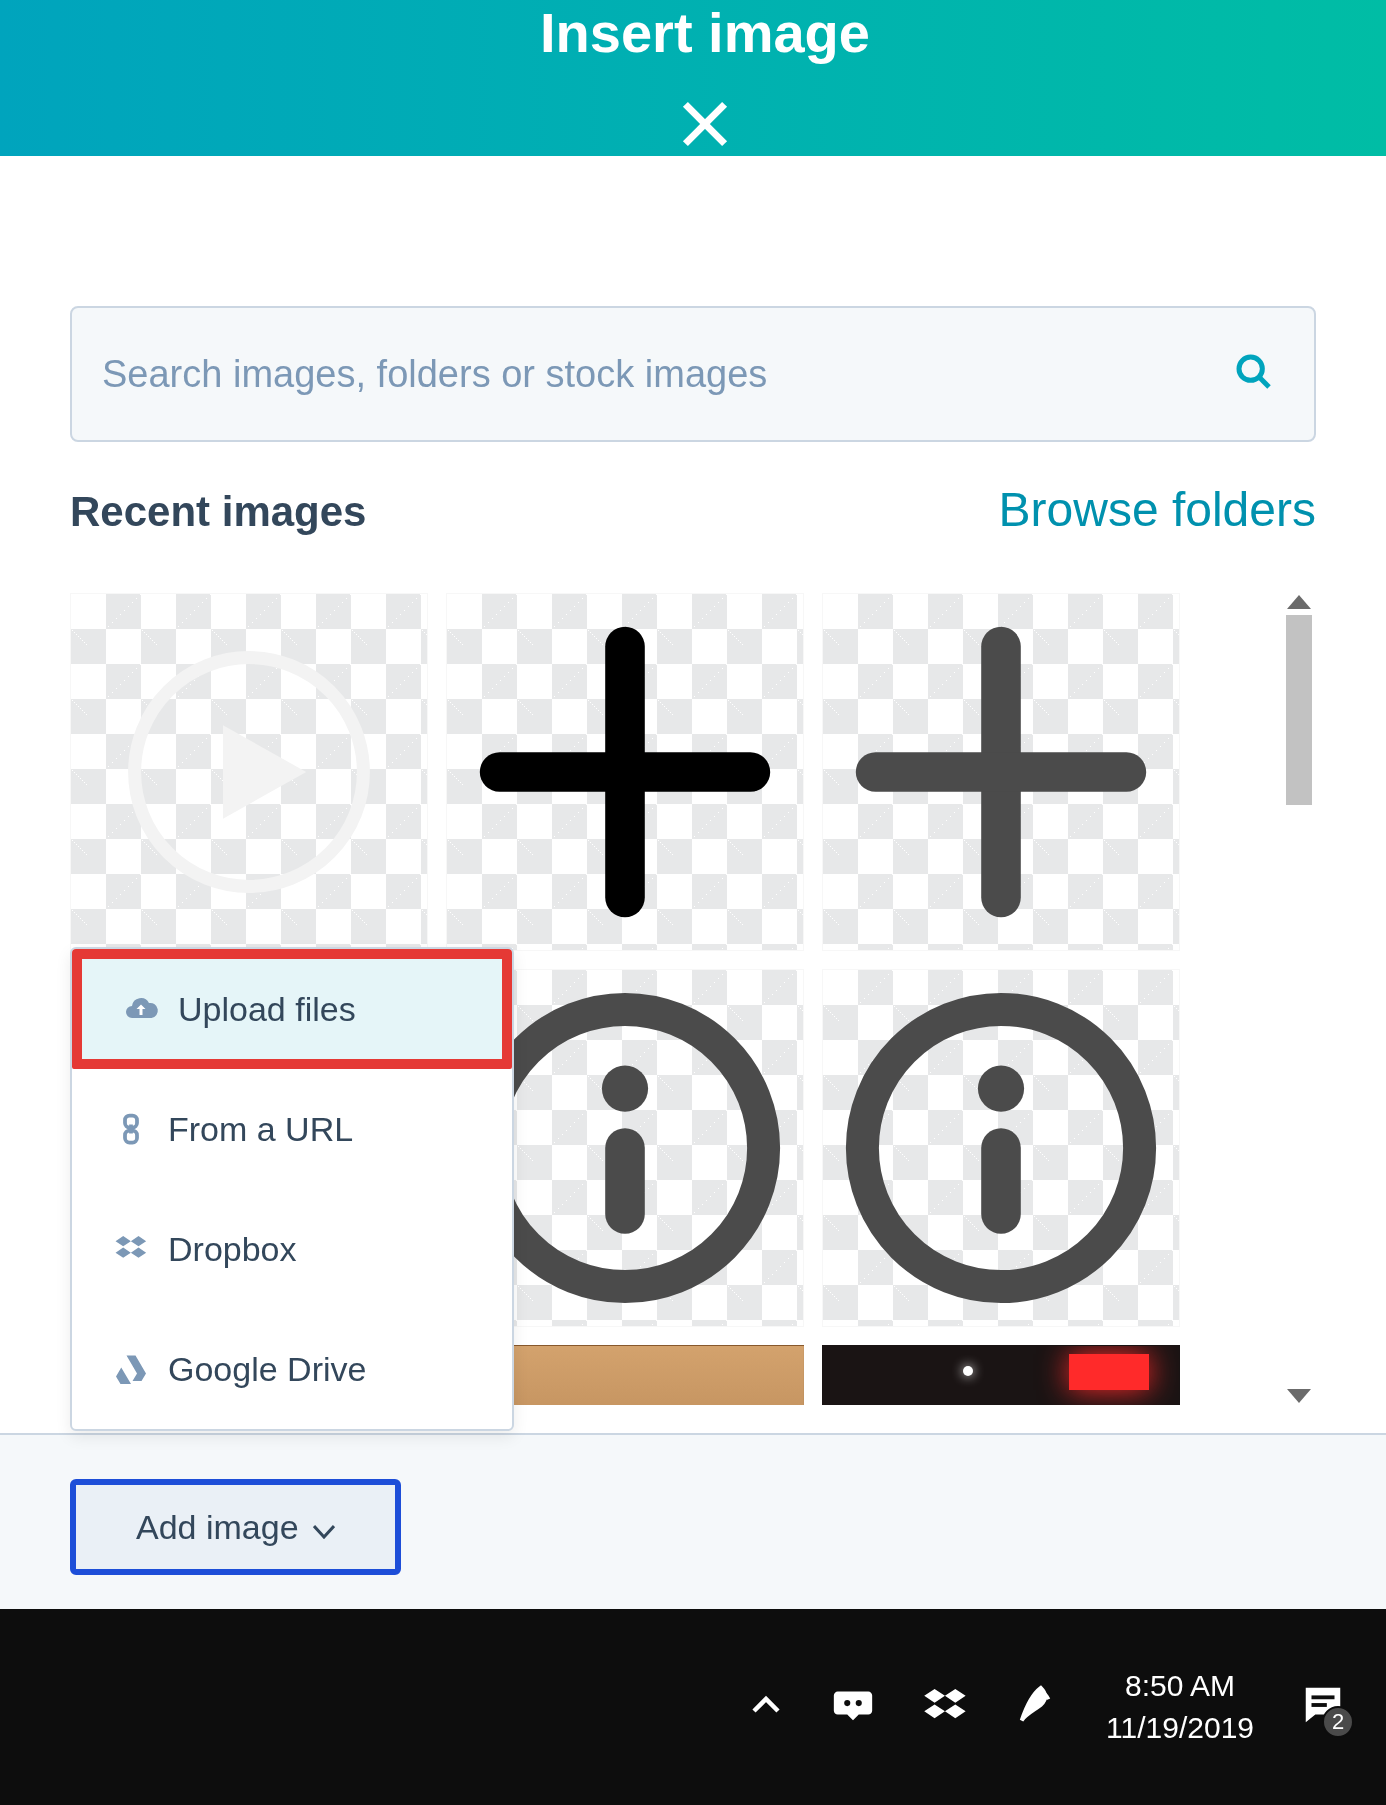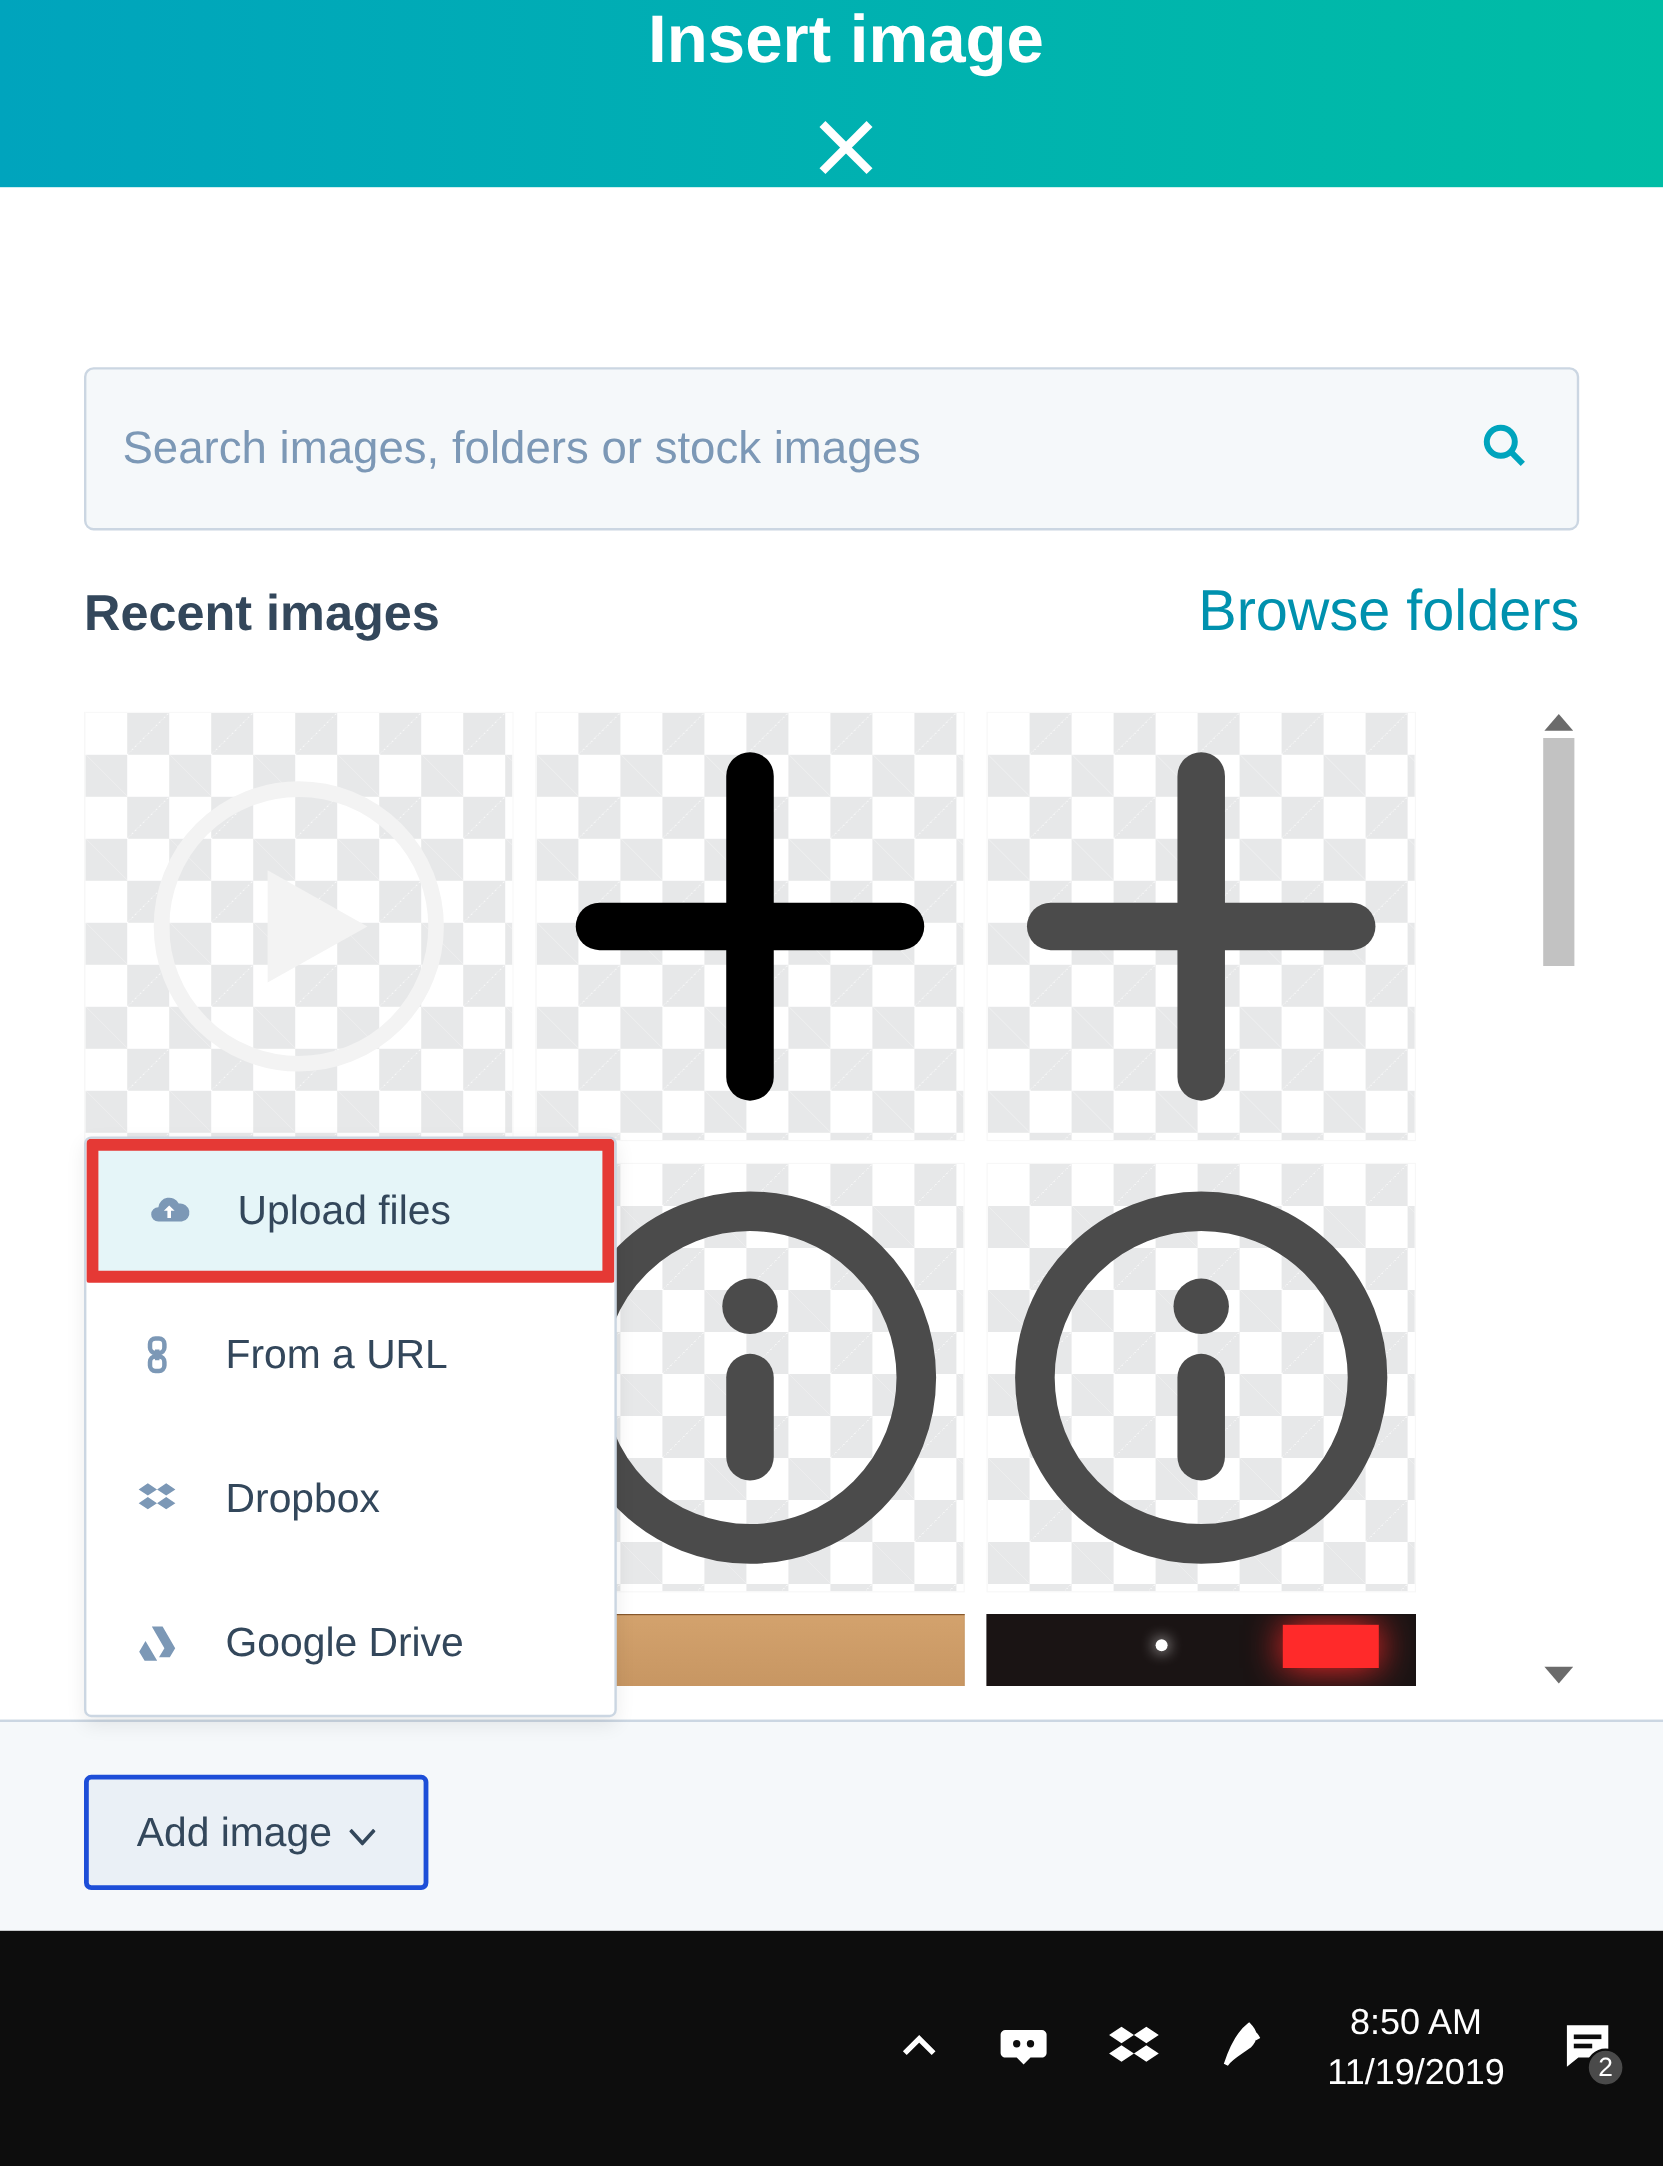--- a/index.html
+++ b/index.html
@@ -131,23 +131,23 @@
     height: 220px;
     border-top: 2px solid #cbd6e2;
     background: #f5f8fa;
     padding: 44px 70px;
   }
   .add-btn {
     display: inline-flex;
     align-items: center;
     gap: 14px;
     height: 96px;
-    padding: 0 40px;
+    padding: 0 60px;
     background: #eaf0f6;
-    border: 4px solid #1d4ed8;
+    border: 6px solid #1d4ed8;
     border-radius: 6px;
     color: #33475b;
     font-size: 34px;
     font-weight: 500;
     cursor: pointer;
   }
   .add-btn .caret { color:#33475b; }
 
   
   .dropdown {
@@ -158,21 +158,21 @@
     background: #fff;
     border: 2px solid #cbd6e2;
     border-radius: 6px;
     box-shadow: 0 6px 16px rgba(0,0,0,.08);
     z-index: 5;
     overflow: hidden;
   }
   .dropdown-item {
     display: flex;
     align-items: center;
-    gap: 36px;
+    gap: 16px;
     height: 120px;
     padding: 0 38px;
     font-size: 34px;
     color: #33475b;
     cursor: pointer;
   }
   .dropdown-item.highlight { background: #e5f5f8; border: 10px solid #e53935; border-radius:2px; }
   .dropdown-item .icon { width: 42px; display:flex; justify-content:center; color:#7c98b6; }
   .dropdown-item .icon svg { width: 36px; height: 36px; }
 

